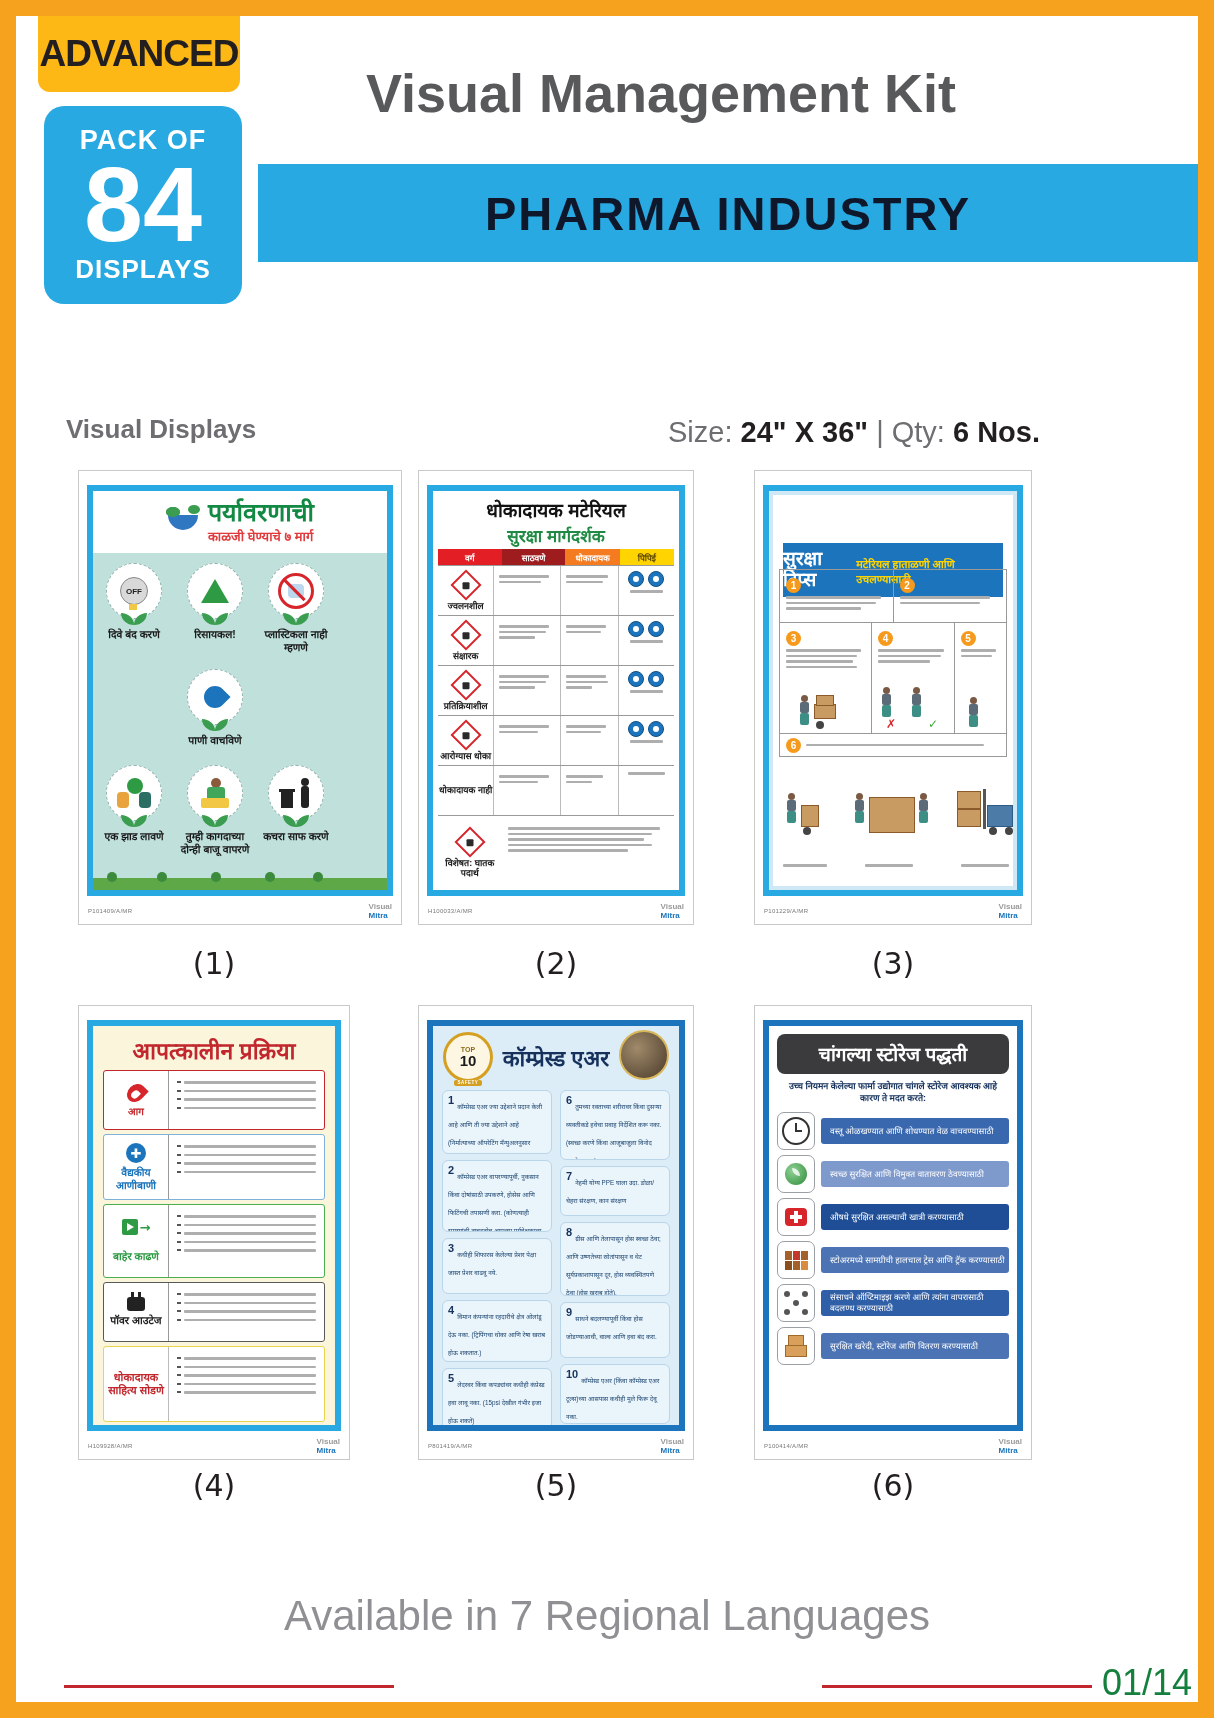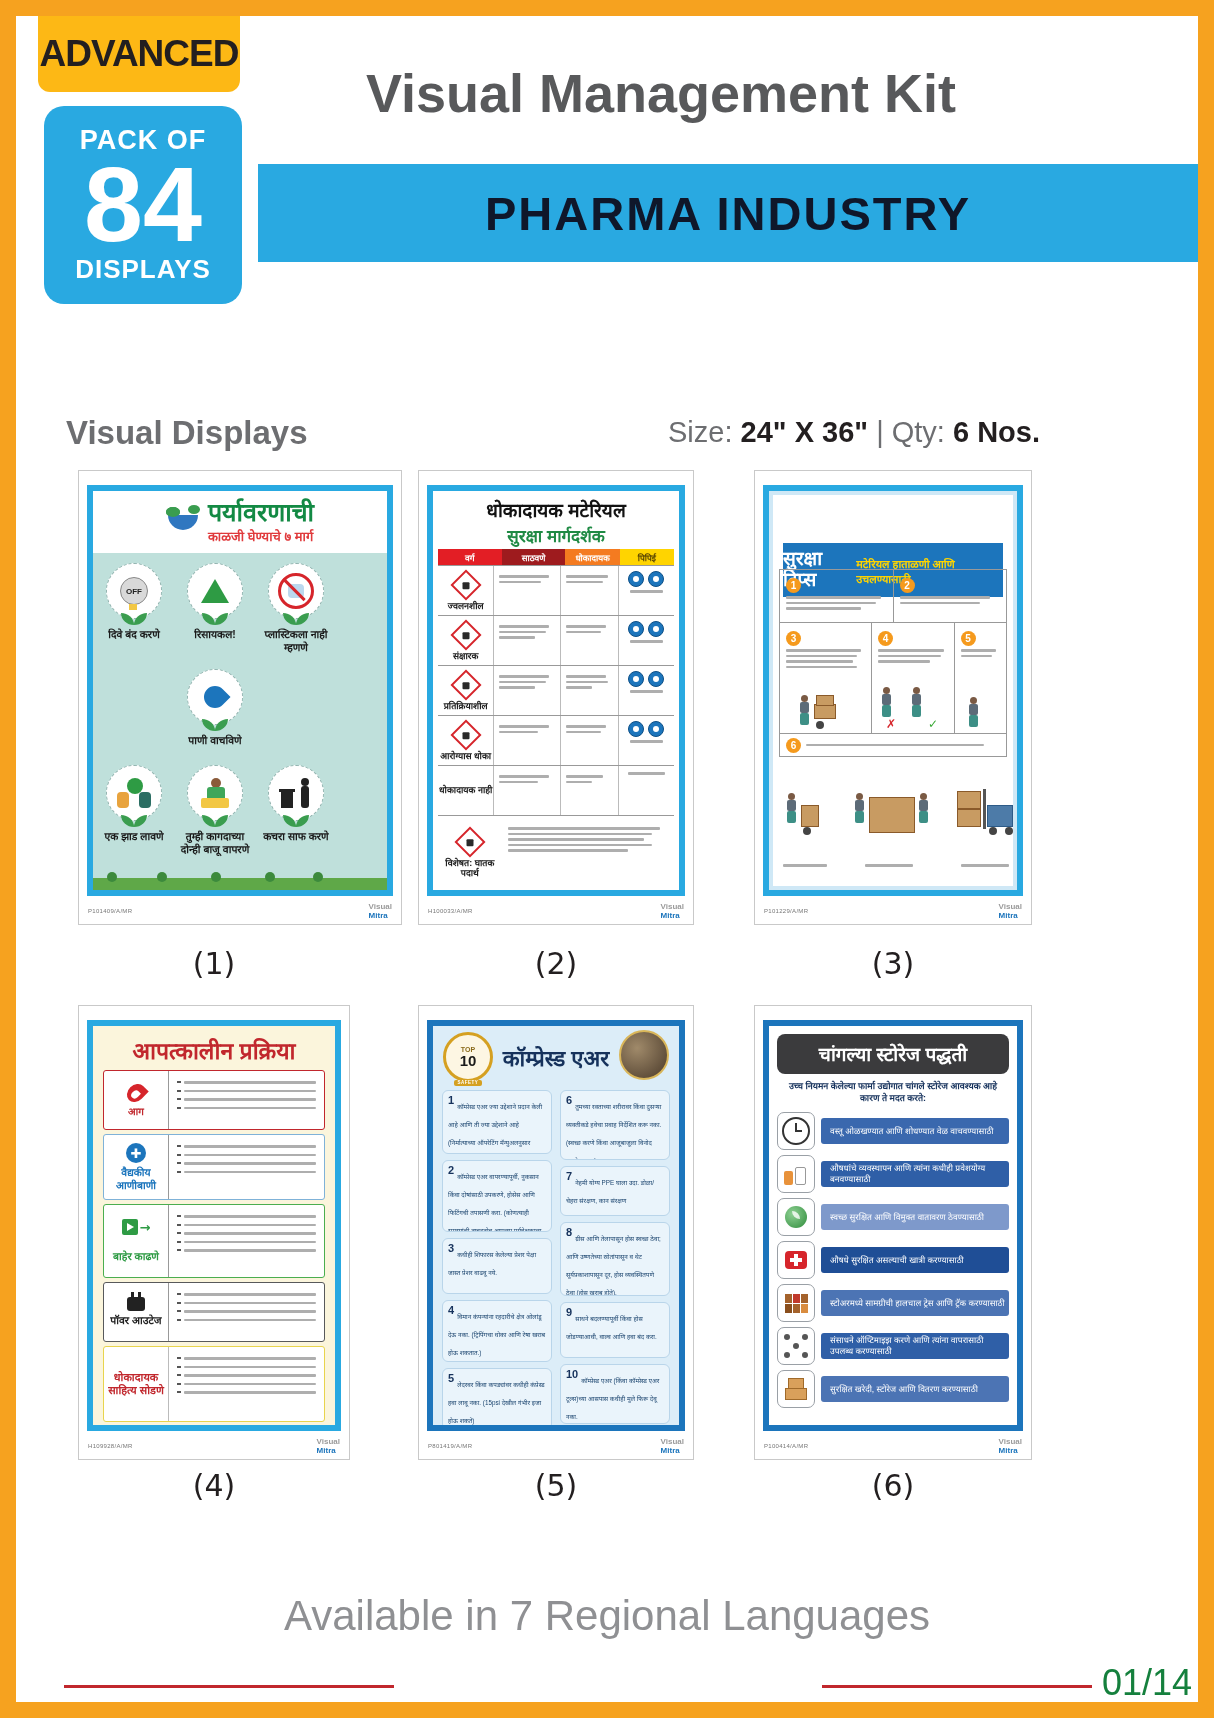--- a/index.html
+++ b/index.html
@@ -17,21 +17,21 @@
   .pack-box .p1{font-size:27px;font-weight:700;letter-spacing:1px;}
   .pack-box .p2{font-size:106px;font-weight:700;line-height:.92;}
   .pack-box .p3{font-size:26px;font-weight:700;letter-spacing:1px;}
   .kit-title{left:240px;top:46px;width:810px;text-align:center;color:#58595B;
              font-size:54px;font-weight:700;}
   .industry-banner{left:242px;top:148px;width:940px;height:98px;background:#29A9E1;color:#0f172a;
              display:flex;align-items:center;justify-content:center;font-size:47px;font-weight:700;
              letter-spacing:2px;}
 
   
-  .sec-title{left:50px;top:398px;font-size:33px;font-weight:700;color:#6D6E71;}
+  .sec-title{left:50px;top:398px;font-size:26px;font-weight:700;color:#6D6E71;}
   .sec-size{right:158px;top:400px;font-size:29px;color:#6D6E71;}
   .sec-size b{color:#231F20;font-weight:700;}
 
   
   .poster{background:#fff;border:1px solid #c9c9c9;box-sizing:border-box;}
   .pc{position:absolute;left:8px;right:8px;top:14px;bottom:28px;border:6px solid #29A9E1;}
   .pc-in{position:absolute;inset:0;overflow:hidden;}
   .pfoot{position:absolute;left:9px;right:9px;bottom:7px;height:13px;display:flex;
          justify-content:space-between;align-items:center;}
   .pcode{font-size:6px;color:#777;letter-spacing:.3px;}
@@ -824,29 +824,20 @@
       <div class="p6-intro">उच्च नियमन केलेल्या फार्मा उद्योगात चांगले स्टोरेज आवश्यक आहे कारण ते मदत करते:</div>
       <div class="p6-rows">
         <div class="p6-row">
           <div class="p6-ic">
                 <div class="clock"></div>
               </div>
           <div class="p6-bar" style="background:#3A68AE;">वस्तू ओळखण्यात आणि शोधण्यात वेळ वाचवण्यासाठी</div>
         </div>
         <div class="p6-row">
           <div class="p6-ic">
-                <div class="meds">
-                  <span class="m1"></span>
-                  <span class="m2"></span>
-                </div>
-              </div>
-          <div class="p6-bar" style="background:#2F5FA7;">औषधांचे व्यवस्थापन आणि त्यांना कधीही प्रवेशयोग्य बनवण्यासाठी</div>
-        </div>
-        <div class="p6-row">
-          <div class="p6-ic">
                 <div class="eco"></div>
               </div>
           <div class="p6-bar" style="background:#7E99CB;">स्वच्छ सुरक्षित आणि विमुक्त वातावरण ठेवण्यासाठी</div>
         </div>
         <div class="p6-row">
           <div class="p6-ic">
                 <div class="faid"></div>
               </div>
           <div class="p6-bar" style="background:#1F4E96;">औषधे सुरक्षित असल्याची खात्री करण्यासाठी</div>
         </div>
@@ -866,21 +857,21 @@
         <div class="p6-row">
           <div class="p6-ic">
                 <div class="net">
                   <i></i>
                   <i></i>
                   <i></i>
                   <i></i>
                   <i></i>
                 </div>
               </div>
-          <div class="p6-bar" style="background:#2F5FA7;">संसाधने ऑप्टिमाइझ करणे आणि त्यांना वापरासाठी उपलब्ध करण्यासाठी</div>
+          <div class="p6-bar" style="background:#2F5FA7;">संसाधने ऑप्टिमाइझ करणे आणि त्यांना वापरासाठी बदलण्ध करण्यासाठी</div>
         </div>
         <div class="p6-row">
           <div class="p6-ic">
                 <div class="stk">
                   <i></i>
                   <i></i>
                 </div>
               </div>
           <div class="p6-bar" style="background:#4C74B4;">सुरक्षित खरेदी, स्टोरेज आणि वितरण करण्यासाठी</div>
         </div>

